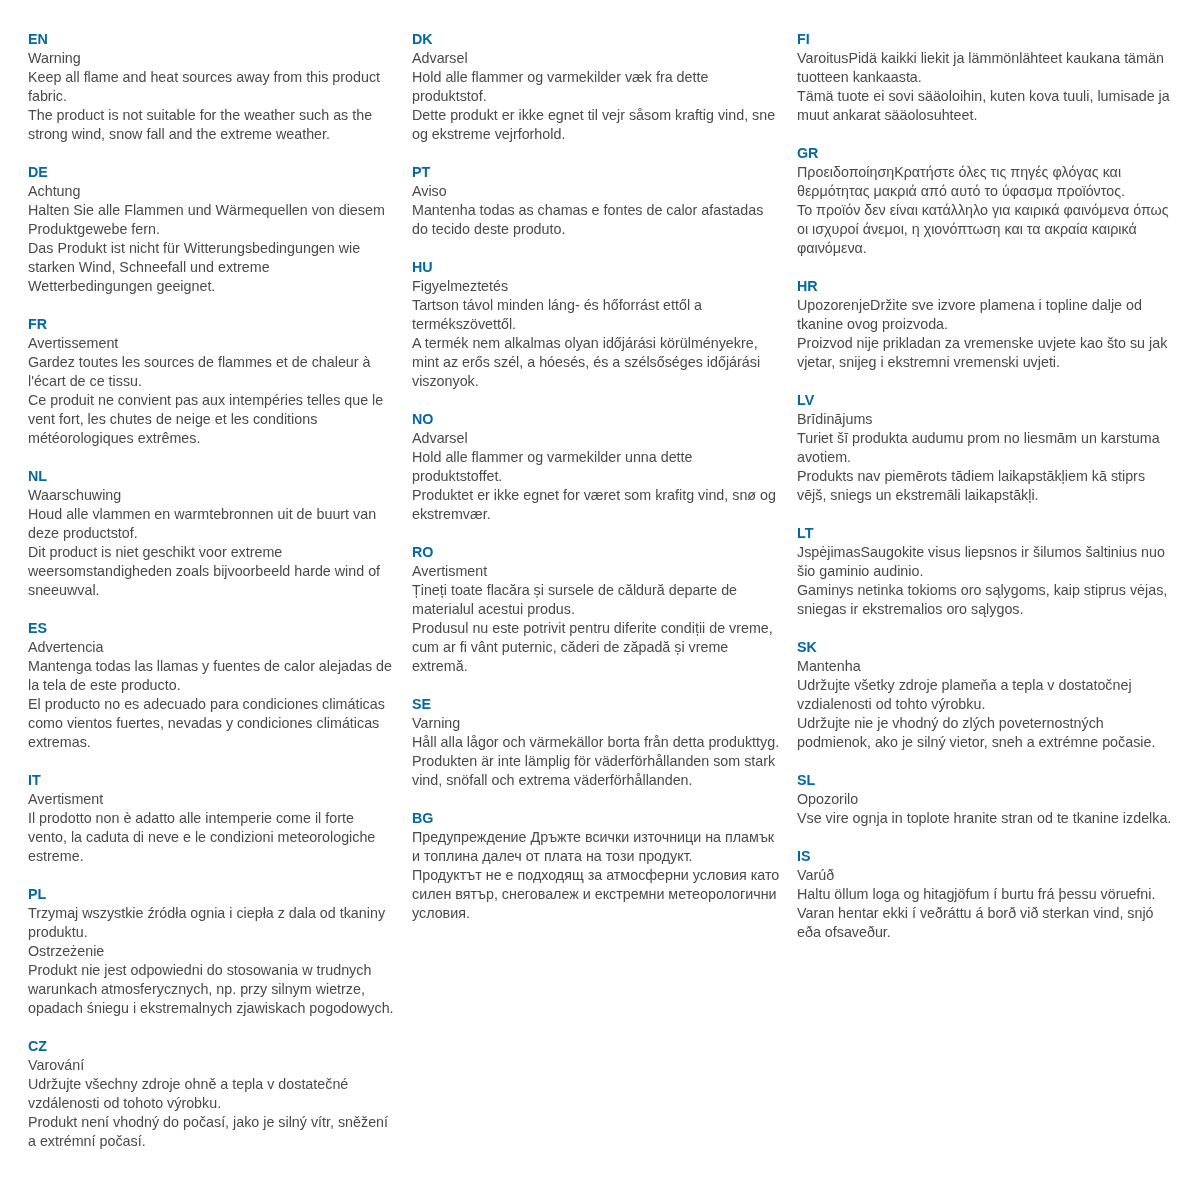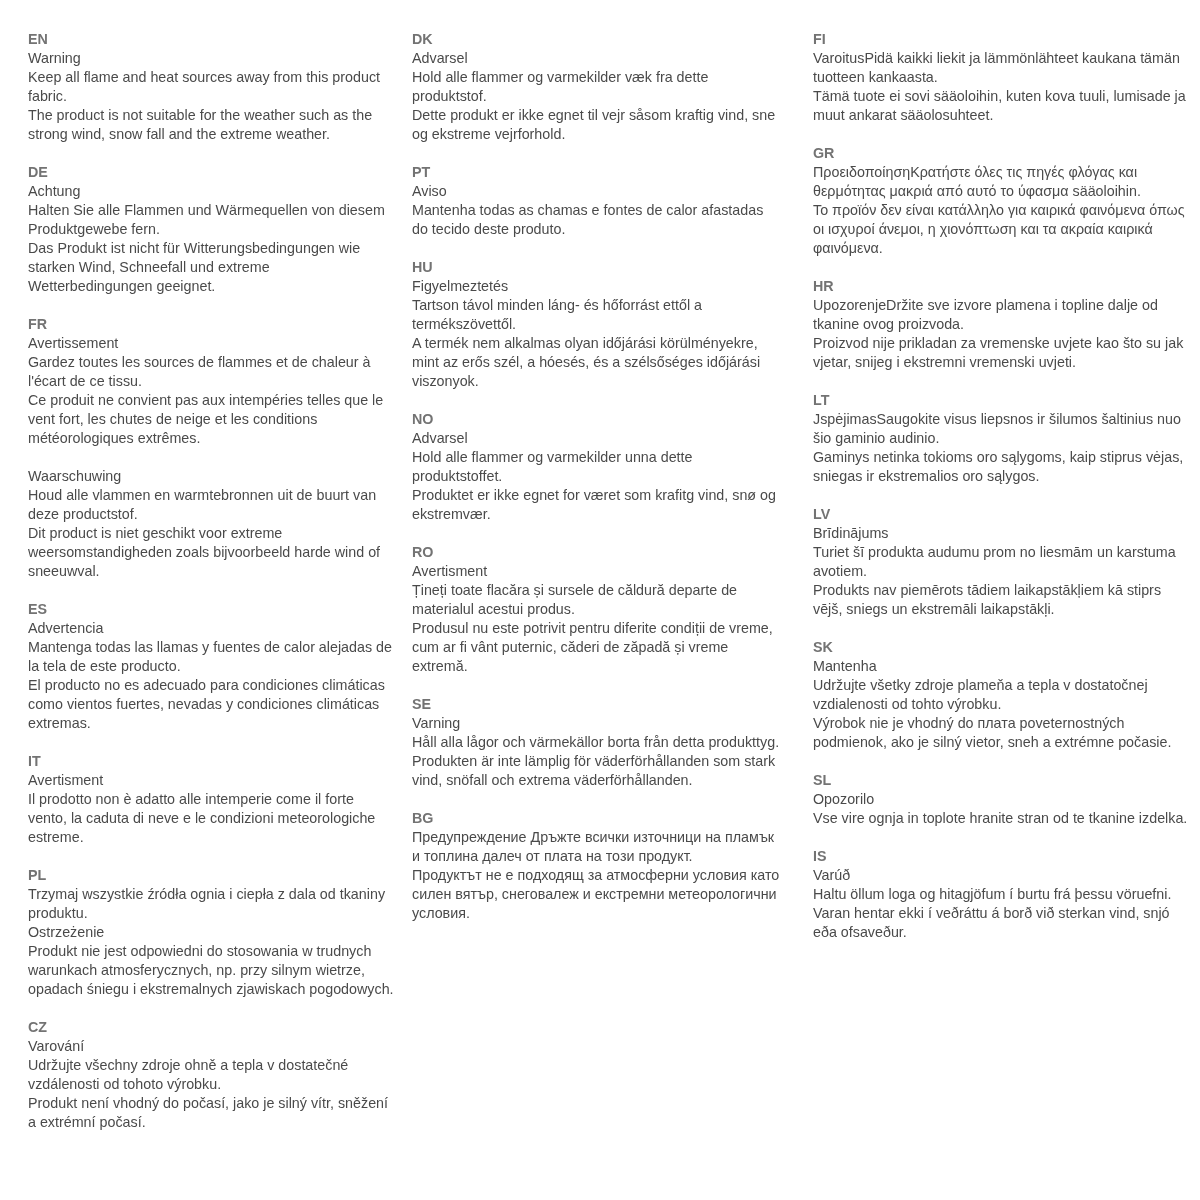--- a/index.html
+++ b/index.html
@@ -21,31 +21,31 @@
     font-size: 14.3px;
     line-height: 19px;
     color: #4a4a4a;
     -webkit-font-smoothing: antialiased;
   }
   .col {
     box-sizing: border-box;
     flex: 0 0 auto;
   }
   .col-1 { width: 368px; margin-right: 16px; }
-  .col-2 { width: 369px; margin-right: 32px; }
+  .col-2 { width: 369px; margin-right: 16px; }
   .col-3 { width: 376px; }
   .lang-block {
     margin: 0 0 19px 0;
   }
   .lang-code {
     margin: 0;
     font-size: 14.3px;
     line-height: 19px;
     font-weight: bold;
-    color: #737373;
+    color: #0369a1;
   }
   .warning-line {
     margin: 0;
     color: #4a4a4a;
   }
 </style>
 </head>
 <body>
 
 <div class="page">
@@ -65,20 +65,21 @@
       </section>
 
   <section class="lang-block">
     <h3 class="lang-code">FR</h3>
   <p class="warning-line">Avertissement</p>
         <p class="warning-line">Gardez toutes les sources de flammes et de chaleur à l'écart de ce tissu.</p>
         <p class="warning-line">Ce produit ne convient pas aux intempéries telles que le vent fort, les chutes de neige et les conditions météorologiques extrêmes.</p>
       </section>
 
   <section class="lang-block">
+    <h3 class="lang-code">NL</h3>
   <p class="warning-line">Waarschuwing</p>
         <p class="warning-line">Houd alle vlammen en warmtebronnen uit de buurt van deze productstof.</p>
         <p class="warning-line">Dit product is niet geschikt voor extreme weersomstandigheden zoals bijvoorbeeld harde wind of sneeuwval.</p>
       </section>
 
   <section class="lang-block">
     <h3 class="lang-code">ES</h3>
   <p class="warning-line">Advertencia</p>
         <p class="warning-line">Mantenga todas las llamas y fuentes de calor alejadas de la tela de este producto.</p>
         <p class="warning-line">El producto no es adecuado para condiciones climáticas como vientos fuertes, nevadas y condiciones climáticas extremas.</p>
@@ -155,48 +156,48 @@
 </div>
   <div class="col col-3">
   <section class="lang-block">
     <h3 class="lang-code">FI</h3>
   <p class="warning-line">VaroitusPidä kaikki liekit ja lämmönlähteet kaukana tämän tuotteen kankaasta.</p>
         <p class="warning-line">Tämä tuote ei sovi sääoloihin, kuten kova tuuli, lumisade ja muut ankarat sääolosuhteet.</p>
       </section>
 
   <section class="lang-block">
     <h3 class="lang-code">GR</h3>
-  <p class="warning-line">ΠροειδοποίησηΚρατήστε όλες τις πηγές φλόγας και θερμότητας μακριά από αυτό το ύφασμα sääoloihin.</p>
+  <p class="warning-line">ΠροειδοποίησηΚρατήστε όλες τις πηγές φλόγας και θερμότητας μακριά από αυτό το ύφασμα προϊόντος.</p>
         <p class="warning-line">Το προϊόν δεν είναι κατάλληλο για καιρικά φαινόμενα όπως οι ισχυροί άνεμοι, η χιονόπτωση και τα ακραία καιρικά φαινόμενα.</p>
       </section>
 
   <section class="lang-block">
     <h3 class="lang-code">HR</h3>
   <p class="warning-line">UpozorenjeDržite sve izvore plamena i topline dalje od tkanine ovog proizvoda.</p>
         <p class="warning-line">Proizvod nije prikladan za vremenske uvjete kao što su jak vjetar, snijeg i ekstremni vremenski uvjeti.</p>
-      </section>
-
-  <section class="lang-block">
-    <h3 class="lang-code">LT</h3>
-  <p class="warning-line">JspėjimasSaugokite visus liepsnos ir šilumos šaltinius nuo šio gaminio audinio.</p>
-        <p class="warning-line">Gaminys netinka tokioms oro sąlygoms, kaip stiprus vėjas, sniegas ir ekstremalios oro sąlygos.</p>
       </section>
 
   <section class="lang-block">
     <h3 class="lang-code">LV</h3>
   <p class="warning-line">Brīdinājums</p>
         <p class="warning-line">Turiet šī produkta audumu prom no liesmām un karstuma avotiem.</p>
         <p class="warning-line">Produkts nav piemērots tādiem laikapstākļiem kā stiprs vējš, sniegs un ekstremāli laikapstākļi.</p>
       </section>
 
   <section class="lang-block">
+    <h3 class="lang-code">LT</h3>
+  <p class="warning-line">JspėjimasSaugokite visus liepsnos ir šilumos šaltinius nuo šio gaminio audinio.</p>
+        <p class="warning-line">Gaminys netinka tokioms oro sąlygoms, kaip stiprus vėjas, sniegas ir ekstremalios oro sąlygos.</p>
+      </section>
+
+  <section class="lang-block">
     <h3 class="lang-code">SK</h3>
   <p class="warning-line">Mantenha</p>
         <p class="warning-line">Udržujte všetky zdroje plameňa a tepla v dostatočnej vzdialenosti od tohto výrobku.</p>
-        <p class="warning-line">Výrobok nie je vhodný do плата poveternostných podmienok, ako je silný vietor, sneh a extrémne počasie.</p>
+        <p class="warning-line">Udržujte nie je vhodný do zlých poveternostných podmienok, ako je silný vietor, sneh a extrémne počasie.</p>
       </section>
 
   <section class="lang-block">
     <h3 class="lang-code">SL</h3>
   <p class="warning-line">Opozorilo</p>
         <p class="warning-line">Vse vire ognja in toplote hranite stran od te tkanine izdelka.</p>
       </section>
 
   <section class="lang-block">
     <h3 class="lang-code">IS</h3>

